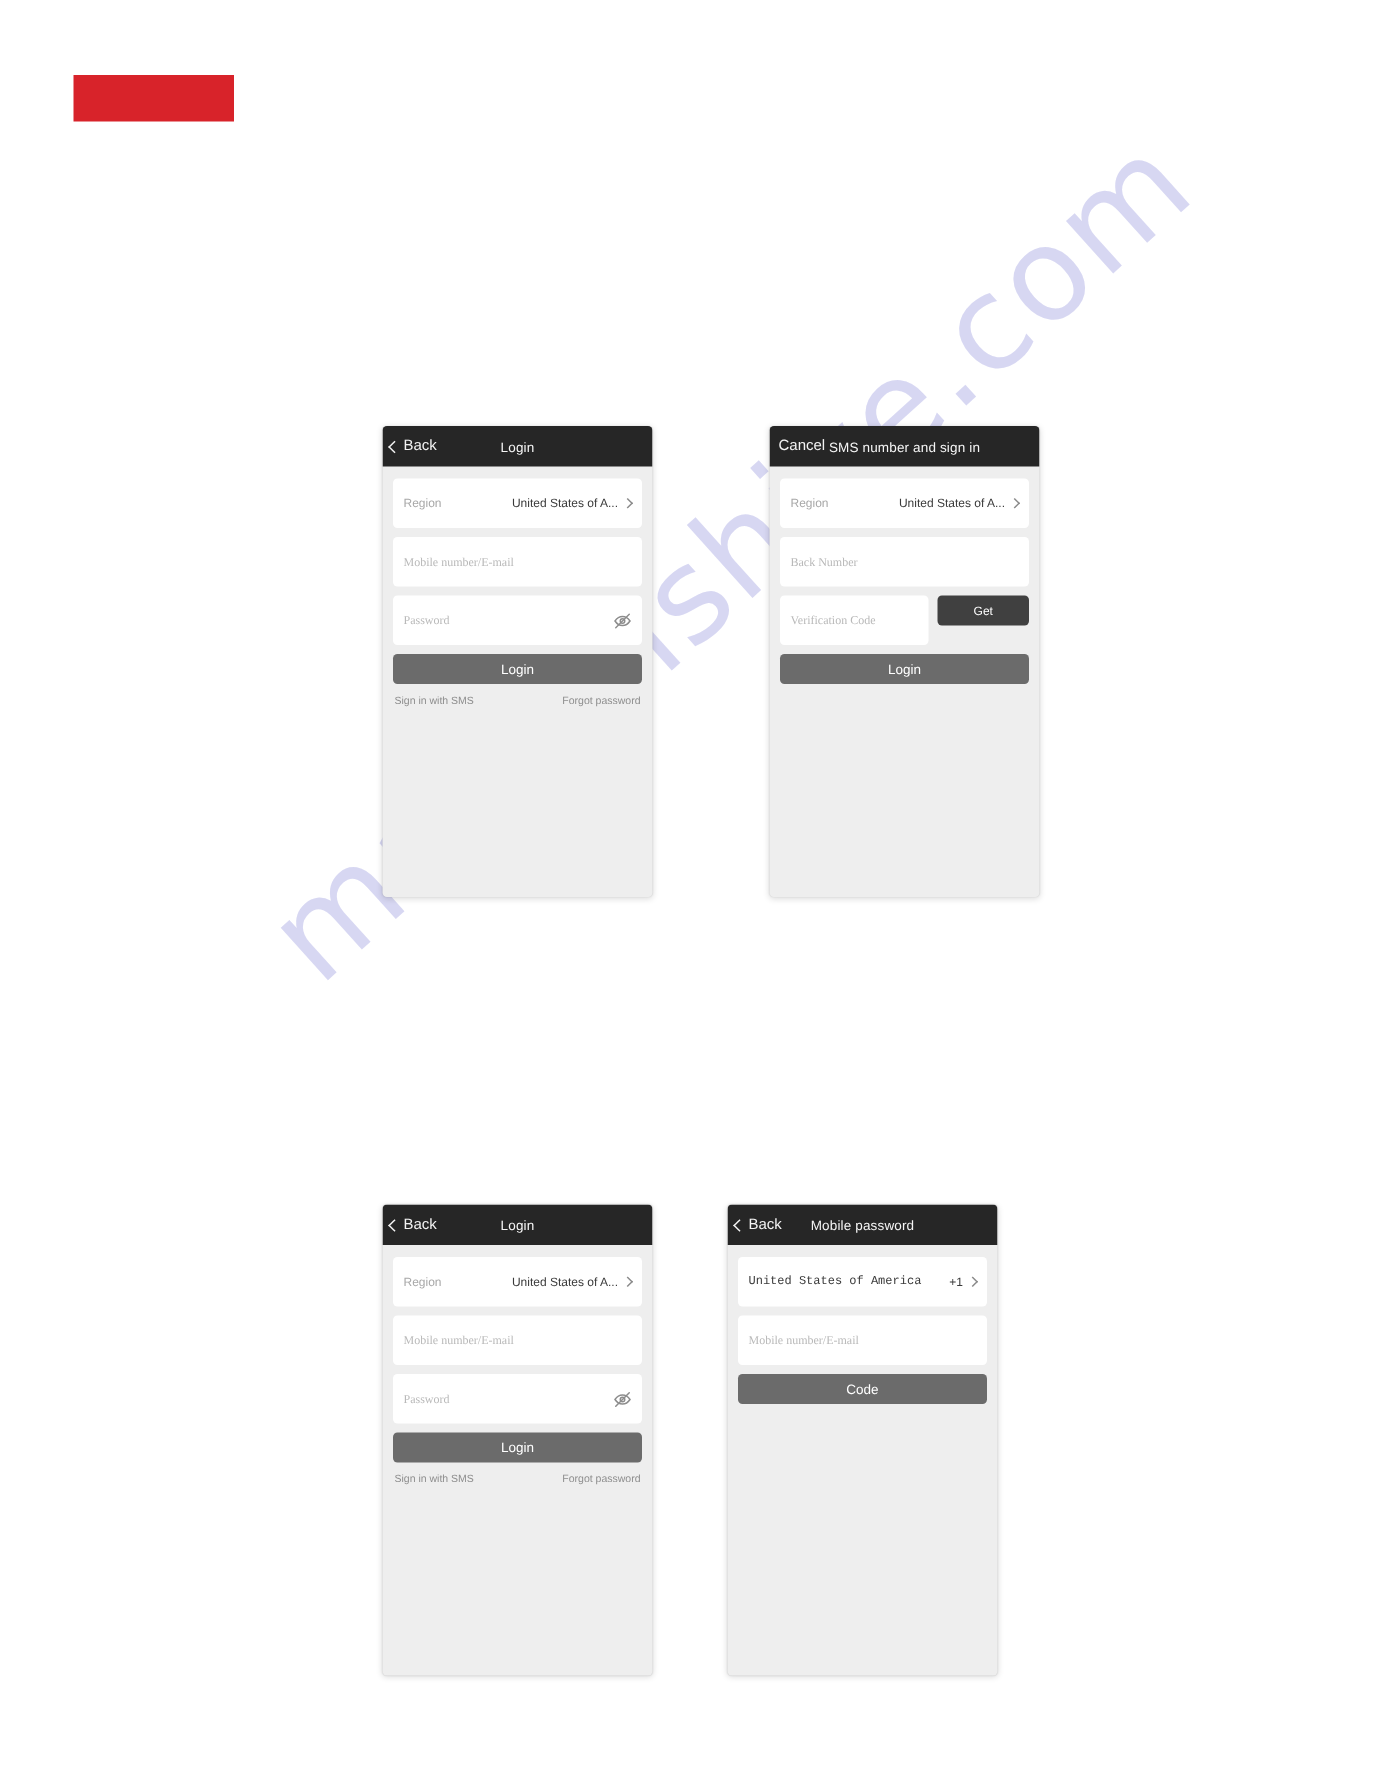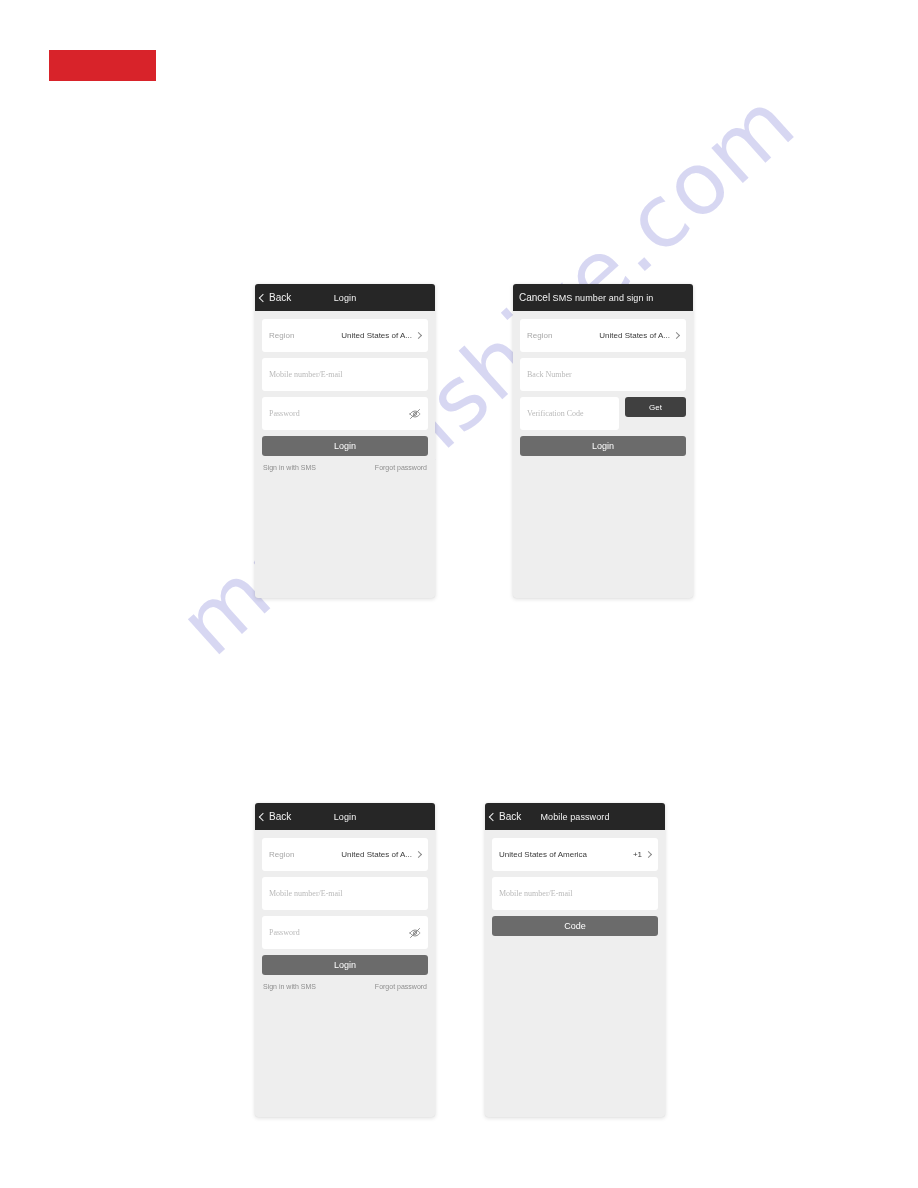--- a/index.html
+++ b/index.html
@@ -134,20 +134,21 @@
     transform: rotate(45deg);
   }
   .placeholder {
     color: #b9b9b9;
     font-size: 8px;
     font-family: Liberation Serif, serif;
   }
   .value-text {
     color: #3a3a3a;
     font-size: 8px;
+    font-family: Liberation Mono, monospace;
   }
 
   .eye-icon {
     margin-left: auto;
     width: 12px;
     height: 12px;
     display: flex;
     align-items: center;
     justify-content: center;
   }

